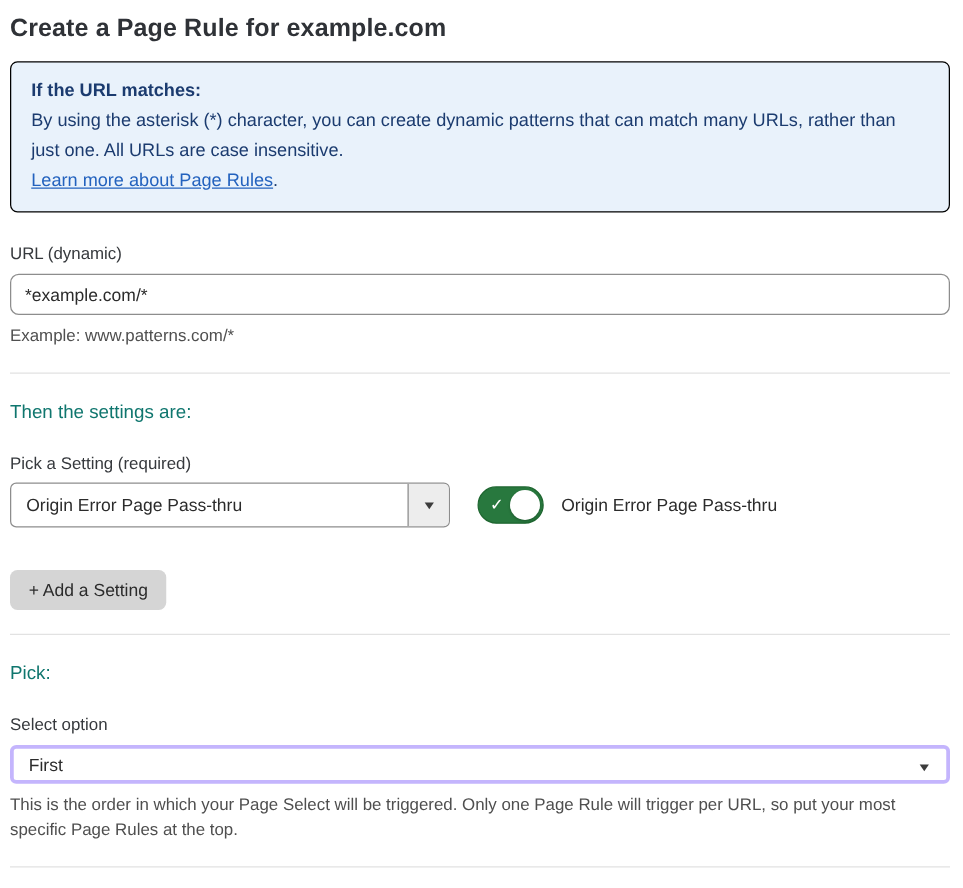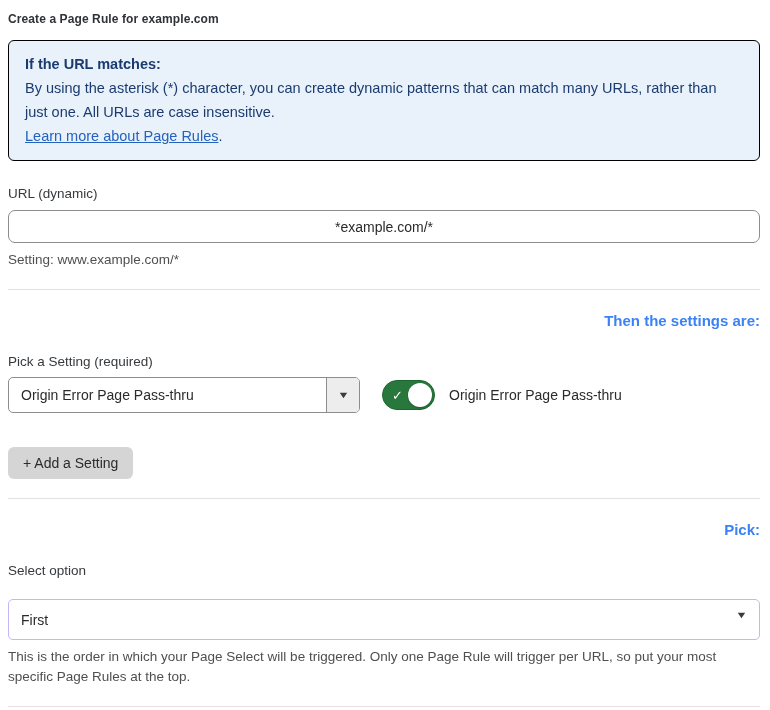--- a/index.html
+++ b/index.html
@@ -5,21 +5,21 @@
   * { box-sizing: border-box; margin: 0; padding: 0; }
   html, body { background: #ffffff; }
   body {
     width: 770px; height: 710px;
     font-family: "Liberation Sans", "DejaVu Sans", sans-serif;
     color: #2b2b2b;
     padding: 8px 10px 0 8px;
     overflow: hidden;
   }
   .page-title {
-    font-size: 12px; font-weight: bold; color: #2f3237;
+    font-size: 20px; font-weight: bold; color: #2f3237;
     margin: 4px 0 14px 0; letter-spacing: .1px;
   }
   
   .info-box {
     background: #e9f2fb;
     border: 1px solid #000000;
     border-radius: 6px;
     padding: 11px 16px 12px 16px;
     color: #1b3b6f;
     font-size: 14.5px;
@@ -29,25 +29,25 @@
   .info-box a.info-link {
     color: #2362be; text-decoration: underline; cursor: pointer;
   }
   
   .field-label { font-size: 13.5px; color: #36393d; margin-top: 25px; }
   .text-input {
     width: 100%; height: 33px; margin-top: 9px;
     border: 1px solid #8d8d8d; border-radius: 7px;
     padding: 0 11px; font-size: 14px; color: #2b2b2b;
     font-family: "Liberation Sans", "DejaVu Sans", sans-serif;
-    background: #fff; outline: none; text-align: center;
+    background: #fff; outline: none;
   }
   .helper-text { font-size: 13.5px; color: #4f4f4f; margin-top: 7px; line-height: 20px; }
   .divider { border: none; border-top: 1px solid #e2e2e2; margin: 19px 0 0 0; }
-  .section-heading { font-size: 15px; font-weight: bold; color: #3b82f6; margin-top: 22px; text-align: right; }
+  .section-heading { font-size: 15px; font-weight: normal; color: #0f766e; margin-top: 22px; }
   
   .setting-row { display: flex; align-items: center; margin-top: 8px; }
   .setting-dropdown {
     display: flex; align-items: stretch; width: 352px; height: 36px;
     border: 1px solid #8d8d8d; border-radius: 5px; background: #fff;
     overflow: hidden; cursor: pointer;
   }
   .setting-dropdown .dd-value {
     flex: 1; display: flex; align-items: center;
     padding: 0 12px; font-size: 14px; color: #2b2b2b;
@@ -76,43 +76,43 @@
   
   .btn {
     display: inline-flex; align-items: center; justify-content: center;
     height: 33px; padding: 12px 15px; border: none; border-radius: 6px;
     font-size: 14px; font-family: "Liberation Sans", "DejaVu Sans", sans-serif;
     cursor: pointer; color: #2b2b2b; background: #d5d5d5;
   }
   .btn-add { margin-top: 34px; height: 32px; }
   
   .select-box {
-    position: relative; width: 100%; height: 41px; margin-top: 21px;
-    border: 1px solid #c4b5fd; border-radius: 5px; background: #fff;
+    position: relative; width: 100%; height: 31px; margin-top: 9px;
+    border: 3px solid #c4b5fd; border-radius: 5px; background: #fff;
     display: flex; align-items: center; padding: 0 12px;
     font-size: 14px; color: #2b2b2b; cursor: pointer;
   }
   .select-box .caret { position: absolute; right: 13px; top: 11px; }
 </style>
 </head>
 <body>
 
 
 
 <h1 class="page-title">Create a Page Rule for example.com</h1>
 
 <div class="info-box">
   <div class="info-heading">If the URL matches:</div>
   <div class="info-body">By using the asterisk (*) character, you can create dynamic patterns that can match many URLs, rather than just one. All URLs are case insensitive.</div>
   <div><a class="info-link">Learn more about Page Rules</a><span>.</span></div>
 </div>
 
 <div class="field-label">URL (dynamic)</div>
 <input class="text-input" type="text" value="*example.com/*" style="">
-<div class="helper-text">Setting: www.example.com/*</div>
+<div class="helper-text">Example: www.patterns.com/*</div>
 
 <hr class="divider">
 
 <div class="section-heading">Then the settings are:</div>
 
 <div class="field-label">Pick a Setting (required)</div>
 
 <div class="setting-row">
   <div class="setting-dropdown">
     <div class="dd-value">Origin Error Page Pass-thru</div>

